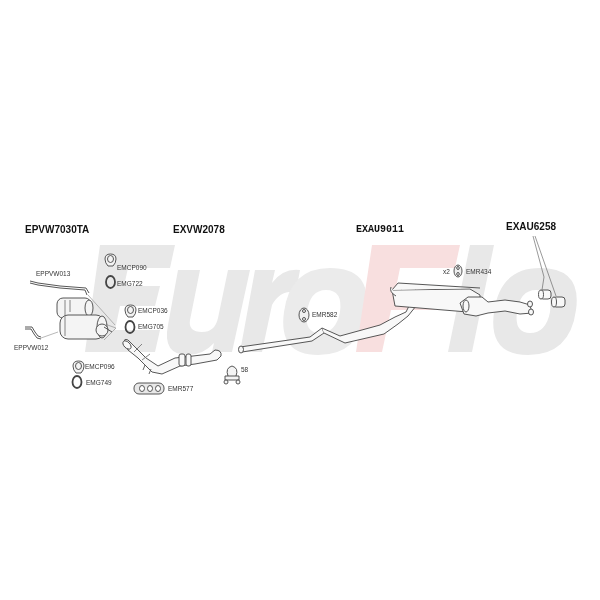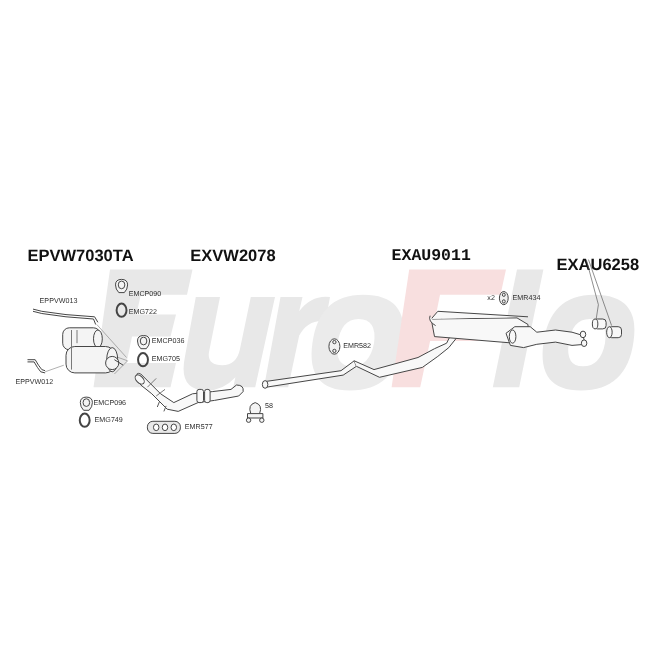--- a/index.html
+++ b/index.html
@@ -1,20 +1,20 @@
 <!DOCTYPE html>
 <html><head>
 <meta charset="utf-8">
 <style>
   html, body { margin: 0; padding: 0; background: #ffffff; }
   body { width: 600px; height: 600px; position: relative; overflow: hidden; font-family: "Liberation Sans", sans-serif; }
   .canvas { position: absolute; left: 0; top: 0; width: 600px; height: 600px; }
   .watermark { position: absolute; left: 0; top: 0; }
   .lbl { position: absolute; font-family: "Liberation Sans", sans-serif; color: #222; white-space: nowrap; }
-  .title { font-weight: bold; font-size: 15px; color: #111; }
+  .title { font-weight: bold; font-size: 10px; color: #111; }
   .part { font-size: 6.5px; color: #333; }
   .svgdraw { position: absolute; left: 0; top: 0; }
 </style>
 </head>
 <body>
 
 <div class="canvas">
 
   <svg class="watermark" width="600" height="600">
 
@@ -29,21 +29,21 @@
     <path d="M372 245 L460 245 L455 268 L400 268 L396 288 L440 288 L435 310 L391 310 L382 352 L356 352 Z" fill="#f8dfdf"></path>
 
     <path d="M470 245 L494 245 L472 352 L448 352 Z" fill="#e8e8e8"></path>
 
     <path d="M540 268 Q582 268 576 310 Q570 355 528 355 Q488 355 494 312 Q500 268 540 268 Z M536 290 Q520 290 517 312 Q514 333 530 333 Q546 333 550 312 Q553 290 536 290 Z" fill="#e8e8e8"></path>
   </svg>
 
   <div class="lbl title" style="left:25px;top:224px;">EPVW7030TA</div>
   <div class="lbl title" style="left:173px;top:224px;">EXVW2078</div>
   <div class="lbl title" style="left:356px;top:224px;font-family:Liberation Mono, monospace;">EXAU9011</div>
-  <div class="lbl title" style="left:506px;top:221px;margin-top:11px;">EXAU6258</div>
+  <div class="lbl title" style="left:506px;top:221px;">EXAU6258</div>
 
   <svg class="svgdraw" width="600" height="600" fill="none" stroke="#444" stroke-width="0.9">
 
     <g>
       <path d="M30 281 L38 283 L60 286 L86 288 L89 293"></path>
       <path d="M30 283 L38 285 L60 288 L85 290 L87 295"></path>
     </g>
 
     <g>
       <path d="M25 327 L32 327 L35 332 L38 336 L41 337"></path>

